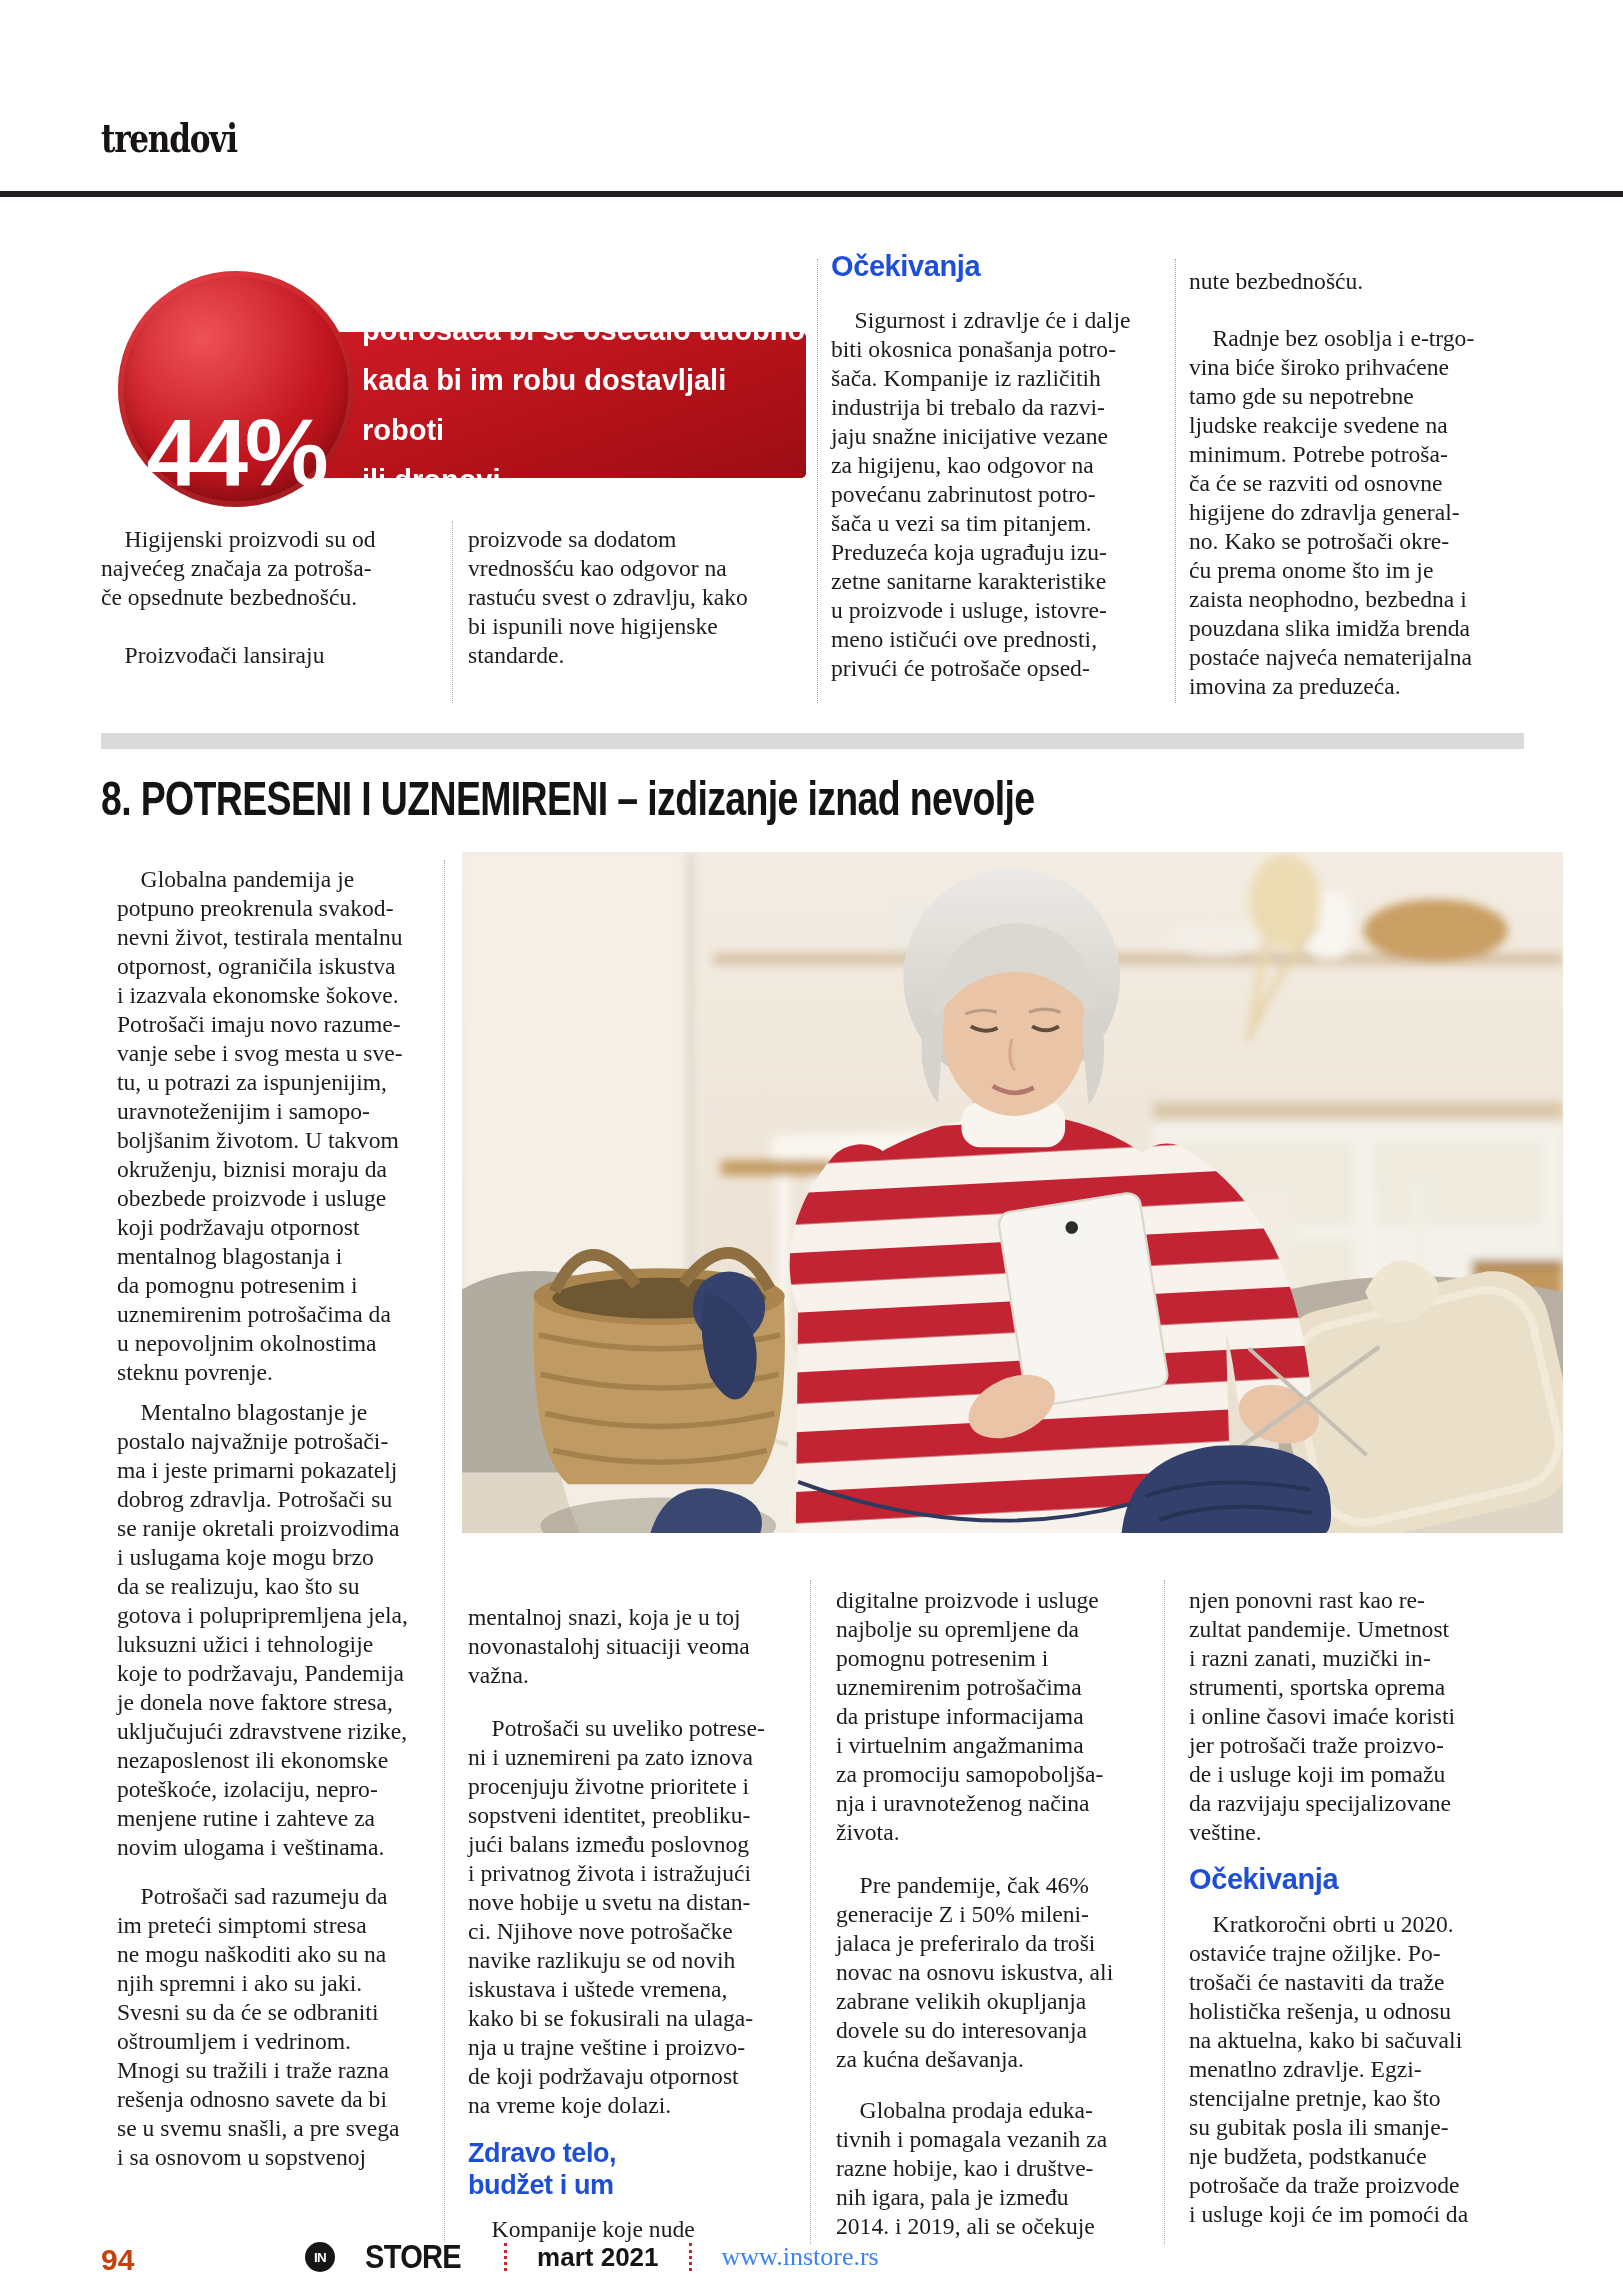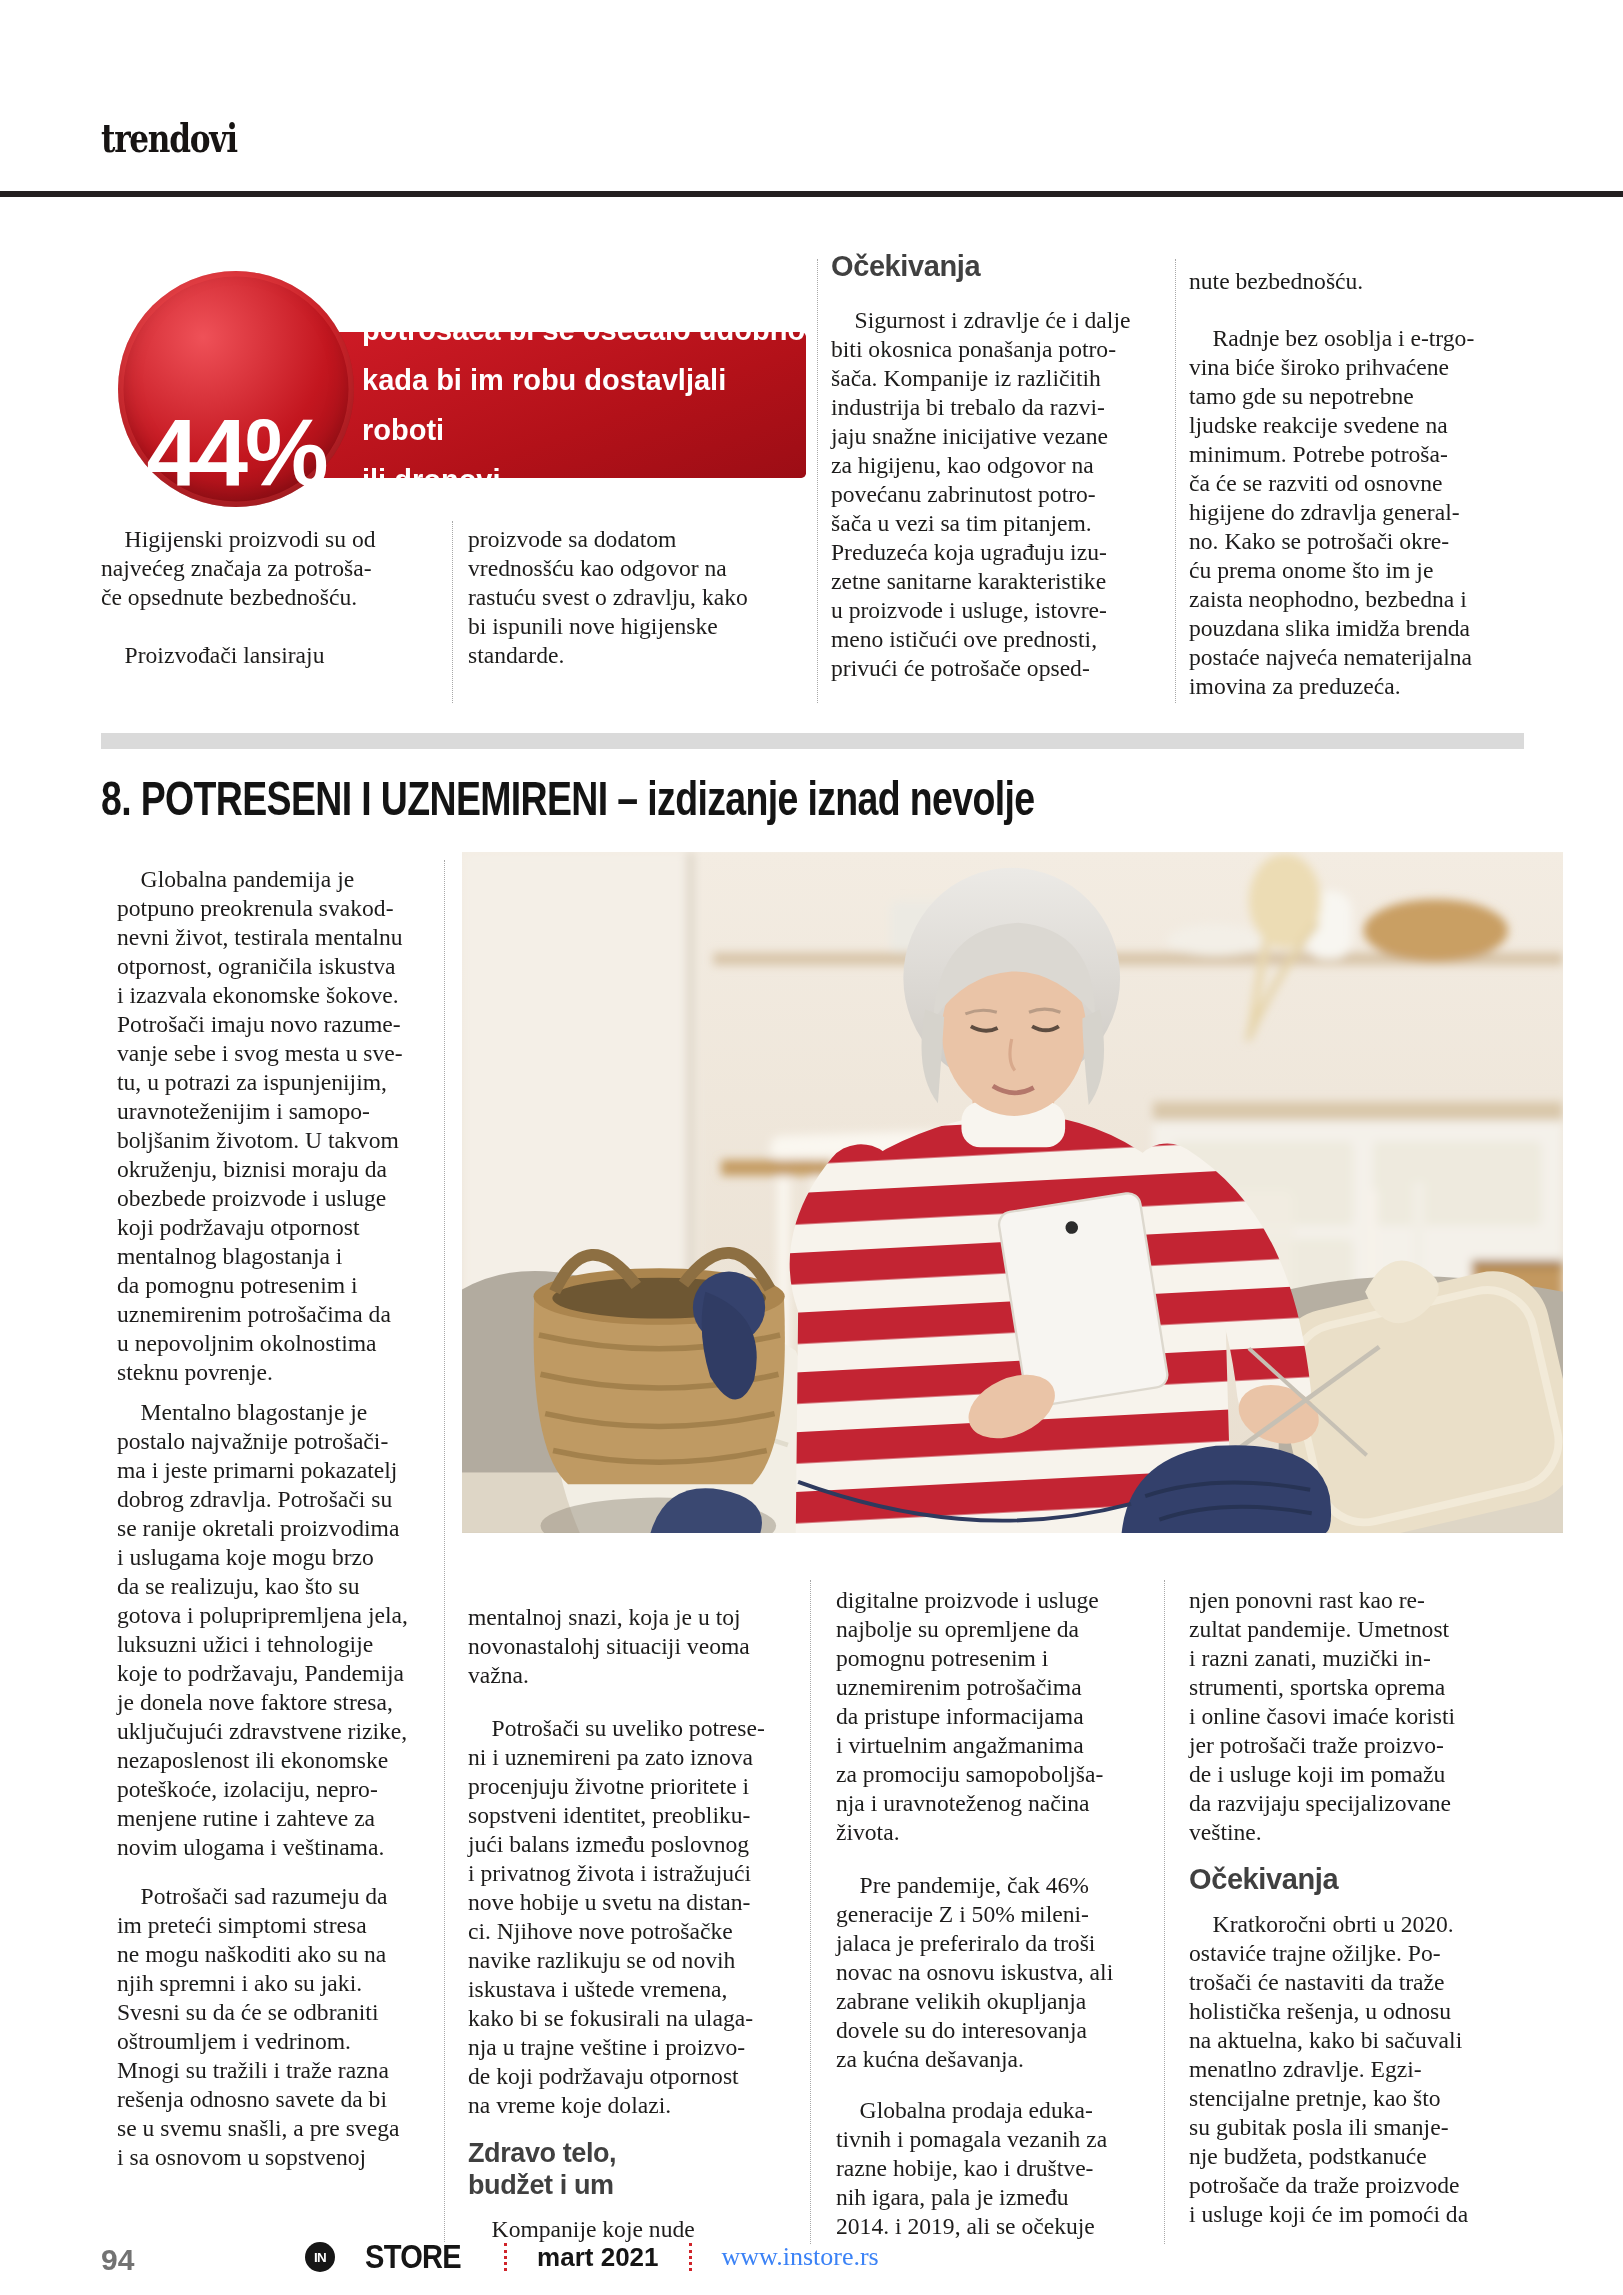--- a/index.html
+++ b/index.html
@@ -19,34 +19,34 @@
                background:radial-gradient(circle at 36% 28%,#ef5158 0%,#c3161f 55%,#8c0910 100%);
                box-shadow:inset 0 0 0 5.5px rgba(255,80,80,.25), inset 0 -11px 23.6px rgba(0,0,0,.25);
                display:flex;align-items:flex-end;justify-content:center;}
   .stat-value{font-family:"Liberation Sans",sans-serif;font-weight:bold;font-size:94px;color:#fff;letter-spacing:-3.1px;}
 
   .colsep{position:absolute;width:0;border-left:1.6px dotted #a8a8a8;}
 
   .col{position:absolute;}
   .body-text{font-size:23.6px;line-height:29px;white-space:pre-line;text-align:left;color:#1d1c1b;}
   .subhead{font-family:"Liberation Sans",sans-serif;font-weight:bold;font-size:27px;line-height:32px;
-           color:#404040;white-space:pre-line;letter-spacing:-0.4px;}
+           color:#1d4ed8;white-space:pre-line;letter-spacing:-0.4px;}
   .subhead-lg{font-size:29px;}
 
   .gray-bar{position:absolute;left:101px;top:733px;width:1423px;height:15.7px;background:#dadada;}
   .section-header{position:absolute;left:101px;top:771px;font-family:"Liberation Sans",sans-serif;
                   font-weight:bold;font-size:48px;color:#141414;letter-spacing:-0.8px;white-space:nowrap;
                   transform:scaleX(.78);transform-origin:left;}
 
   .photo{position:absolute;left:462px;top:852px;width:1101px;height:681px;}
   .photo svg{display:block;width:100%;height:100%;}
 
   
   .footer-num{position:absolute;left:101px;top:2243px;font-family:"Liberation Sans",sans-serif;
-              font-weight:bold;font-size:30px;color:#737373;}
+              font-weight:bold;font-size:30px;color:#c2410c;}
   .footer-brand{position:absolute;left:305px;top:2238px;display:flex;align-items:center;gap:30px;height:38px;}
   .logo-circle{width:30px;height:30px;border-radius:50%;background:#161616;color:#fff;flex:0 0 auto;
                display:flex;align-items:center;justify-content:center;font-family:"Liberation Sans",sans-serif;
                font-weight:bold;font-size:13.4px;letter-spacing:-0.8px;}
   .brand-name{font-family:"Liberation Sans",sans-serif;font-weight:bold;font-size:33px;letter-spacing:-0.8px;
               transform:scaleX(.88);transform-origin:left;color:#161616;}
   .footer-sep{width:0;height:28px;border-left:3.1px dotted #d0242a;}
   .footer-date{font-family:"Liberation Sans",sans-serif;font-weight:bold;font-size:26px;color:#161616;}
   .footer-url{font-family:Liberation Serif, serif;font-size:26px;color:#3b82f6;}
 </style>

